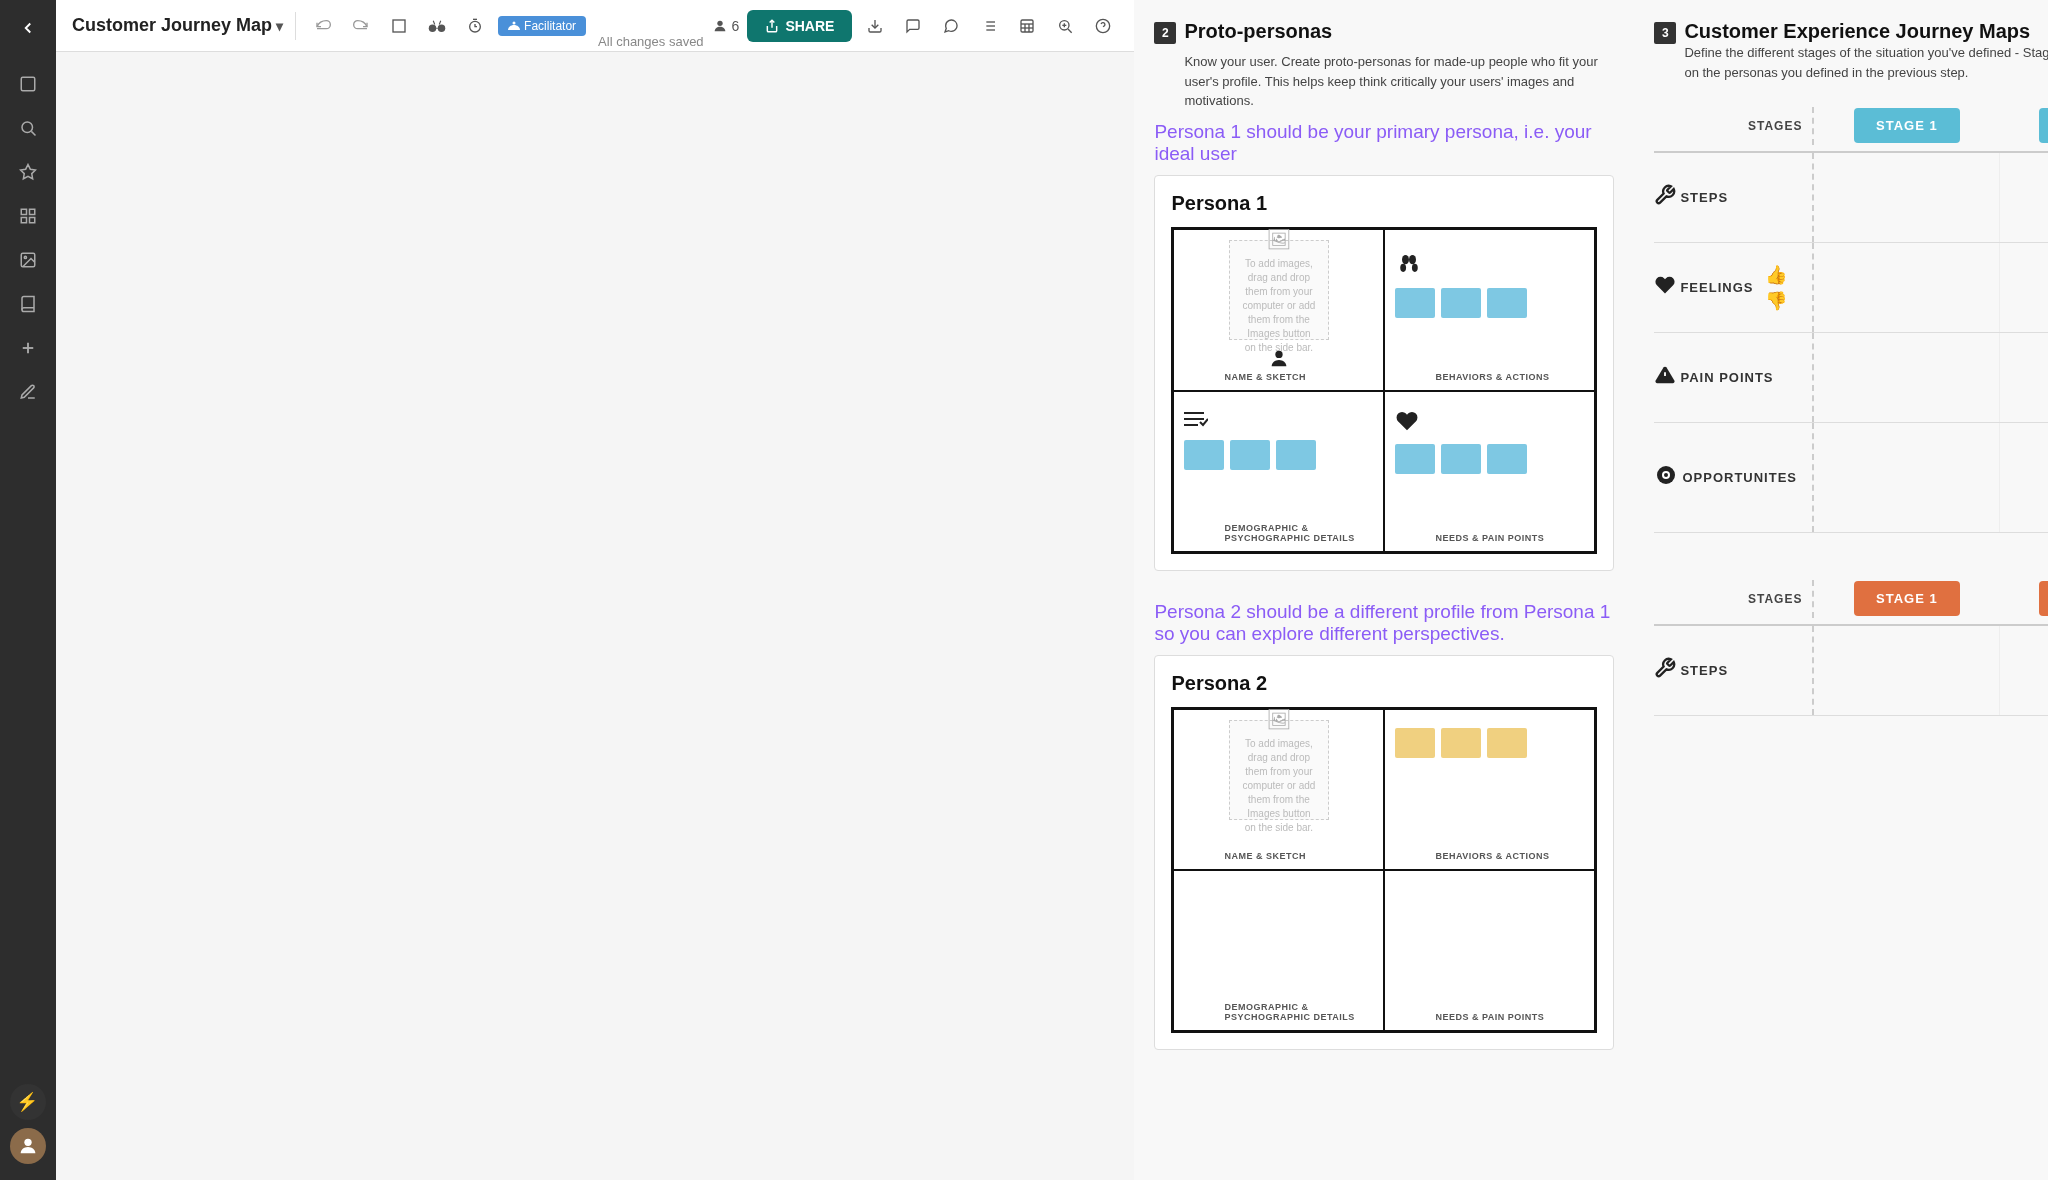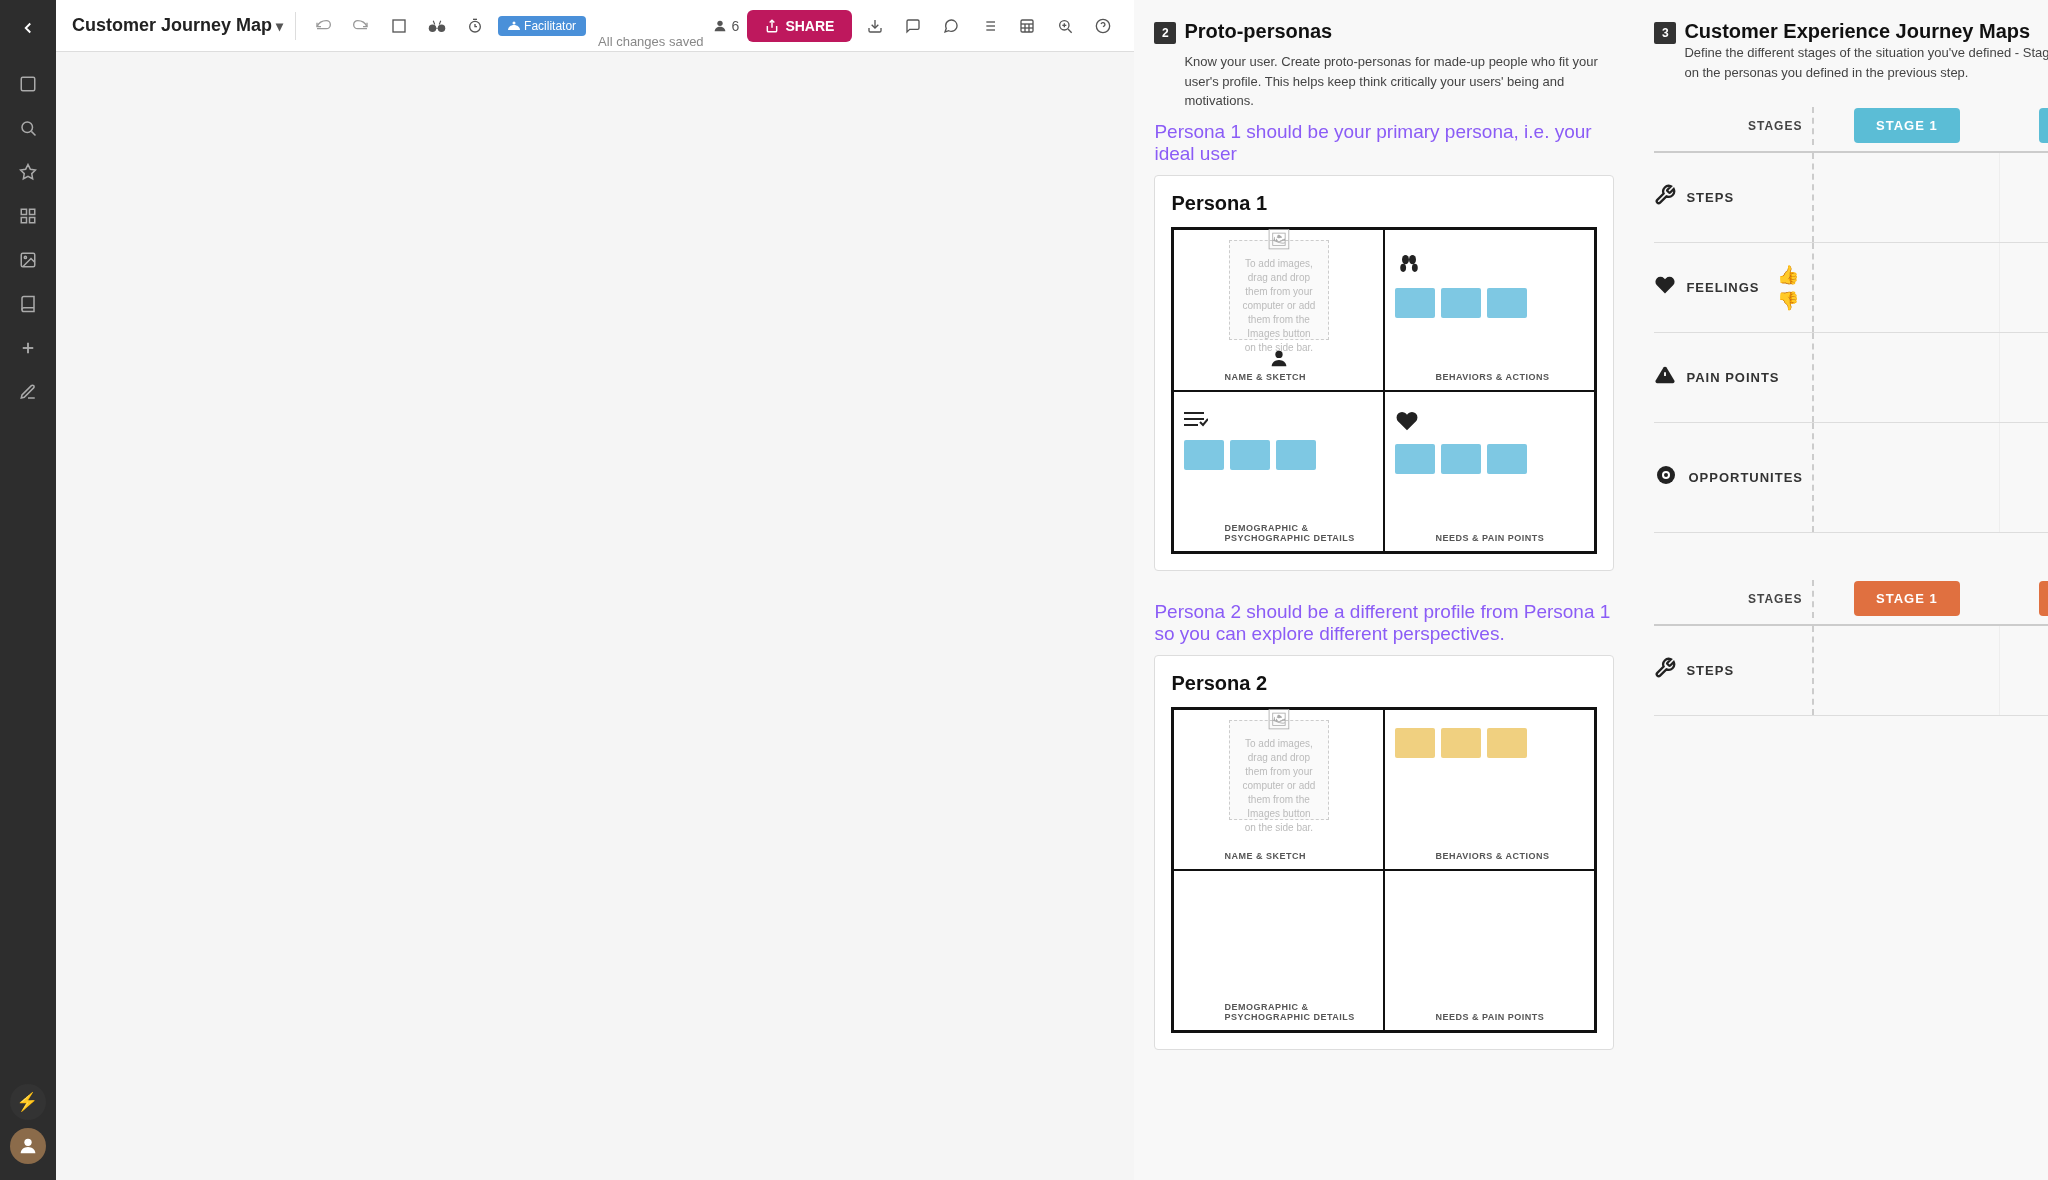--- a/index.html
+++ b/index.html
@@ -121,21 +121,21 @@
       gap: 8px;
     }
     .users-count {
       display: flex;
       align-items: center;
       gap: 4px;
       font-size: 14px;
       color: #555;
     }
     .share-btn {
-      background: #be185d;
+      background: #0f766e;
       color: #fff;
       border: none;
       padding: 8px 18px;
       border-radius: 6px;
       font-size: 14px;
       font-weight: 600;
       cursor: pointer;
       display: flex;
       align-items: center;
       gap: 6px;
@@ -357,21 +357,21 @@
       align-items: stretch;
       border-bottom: 1px solid #ddd;
       min-height: 90px;
     }
 
     .row-label-cell {
       width: 160px;
       flex-shrink: 0;
       display: flex;
       align-items: center;
-      gap: 10px;
+      gap: 4px;
       padding: 16px 10px 16px 0;
       border-right: 2px dashed #ccc;
     }
 
     .row-icon {
       font-size: 22px;
       color: #222;
     }
 
     .row-label-text {
@@ -596,21 +596,21 @@
 
   <div class="canvas">
     <div class="canvas-content">
 
       <div class="personas-panel">
 
         <div class="section-header">
           <div class="section-number">2</div>
           <div class="section-title">Proto-personas</div>
         </div>
-        <p class="section-desc">Know your user. Create proto-personas for made-up people who fit your user's profile. This helps keep think critically your users' being and motivations.</p>
+        <p class="section-desc">Know your user. Create proto-personas for made-up people who fit your user's profile. This helps keep think critically your users' images and motivations.</p>
         <p class="section-note">Persona 1 should be your primary persona, i.e. your ideal user</p>
 
         <div class="persona-card">
           <div class="persona-card-title">Persona 1</div>
           <div class="persona-grid">
 
             <div class="persona-quadrant top-left">
               <div class="image-placeholder">
                 <div class="image-icon">🖼</div>
                 <div style="font-size:10px; color:#bbb; line-height:1.4;">To add images, drag and drop them from your computer or add them from the Images button on the side bar.</div>

